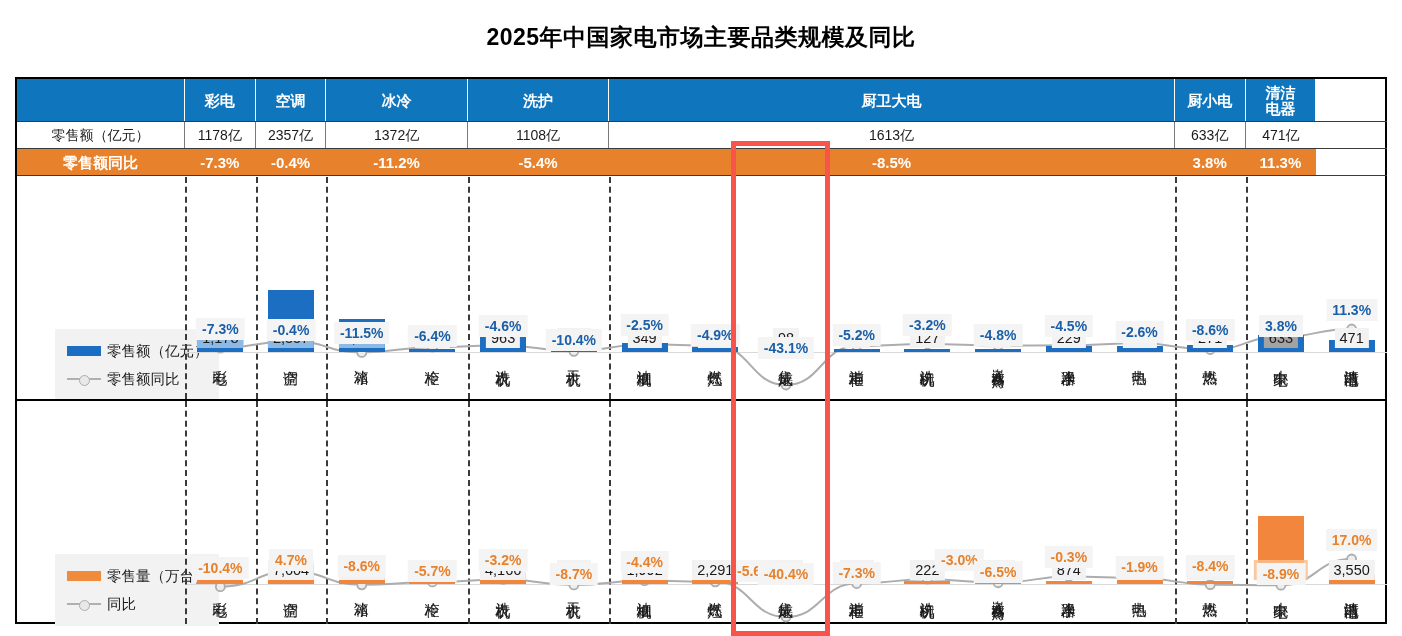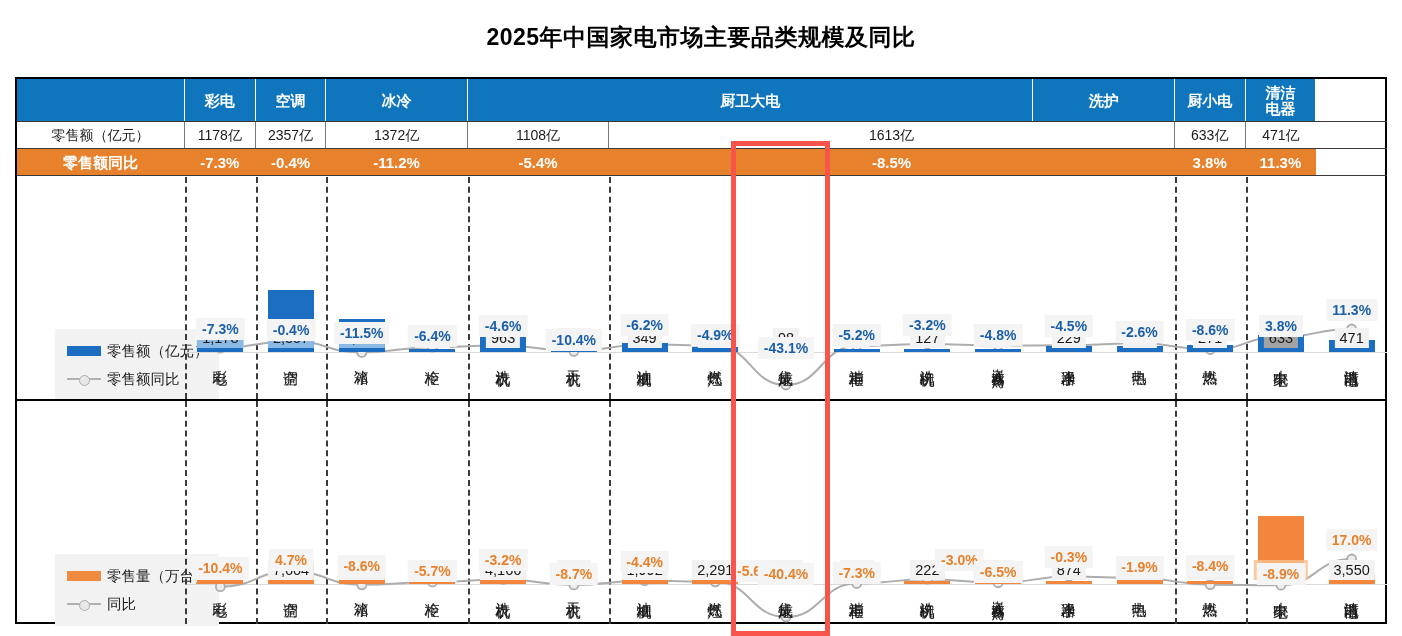--- a/index.html
+++ b/index.html
@@ -142,22 +142,22 @@
 
 <div id="page-title">2025年中国家电市场主要品类规模及同比</div>
 
 <div id="frame">
 
   <div class="hdr-row" id="row-cat">
       <div class="cell blank" style="width: 168px;"></div>
       <div class="cell" style="width: 70.7059px;">彩电</div>
       <div class="cell" style="width: 70.7059px;">空调</div>
       <div class="cell" style="width: 141.412px;">冰冷</div>
+      <div class="cell" style="width: 141.412px;">洗护</div>
       <div class="cell" style="width: 565.647px; white-space: pre-line;">厨卫大电</div>
-      <div class="cell" style="width: 141.412px;">洗护</div>
       <div class="cell" style="width: 70.7059px;">厨小电</div>
       <div class="cell" style="width: 70.7059px; white-space: pre-line;">清洁
 电器</div>
     </div>
   <div class="hdr-row" id="row-value">
       <div class="cell lbl" style="width: 168px;">零售额（亿元）</div>
       <div class="cell" style="width: 70.7059px;">1178亿</div>
       <div class="cell" style="width: 70.7059px;">2357亿</div>
       <div class="cell" style="width: 141.412px;">1372亿</div>
       <div class="cell" style="width: 141.412px;">1108亿</div>
@@ -251,21 +251,21 @@
         </div>
         <div class="col" style="left: 353.529px; width: 70.7059px;">
           <div class="bar blue" style="height: 3.81417px; top: 171.186px;"></div>
           <div class="val-chip" style="top: 151px; background: rgb(242, 242, 242);">145</div>
           <div class="pct-chip blue" style="top: 152.338px;">-10.4%</div>
           <div class="xlabel" style="top: 181px;">干衣机</div>
         </div>
         <div class="col" style="left: 424.235px; width: 70.7059px;">
           <div class="bar blue" style="height: 9.18031px; top: 165.82px;"></div>
           <div class="val-chip" style="top: 151px; background: rgb(242, 242, 242);">349</div>
-          <div class="pct-chip blue" style="top: 137.338px;">-6.2%</div>
+          <div class="pct-chip blue" style="top: 137.338px;">-2.5%</div>
           <div class="xlabel" style="top: 181px;">油烟机</div>
         </div>
         <div class="col" style="left: 494.941px; width: 70.7059px;">
           <div class="bar blue" style="height: 5.1031px; top: 169.897px;"></div>
           <div class="val-chip" style="top: 151px; background: rgb(242, 242, 242);">194</div>
           <div class="pct-chip blue" style="top: 146.676px;">-4.9%</div>
           <div class="xlabel" style="top: 181px;">燃气灶</div>
         </div>
         <div class="col" style="left: 565.647px; width: 70.7059px;">
           <div class="bar blue" style="height: 3px; top: 172px;"></div>

